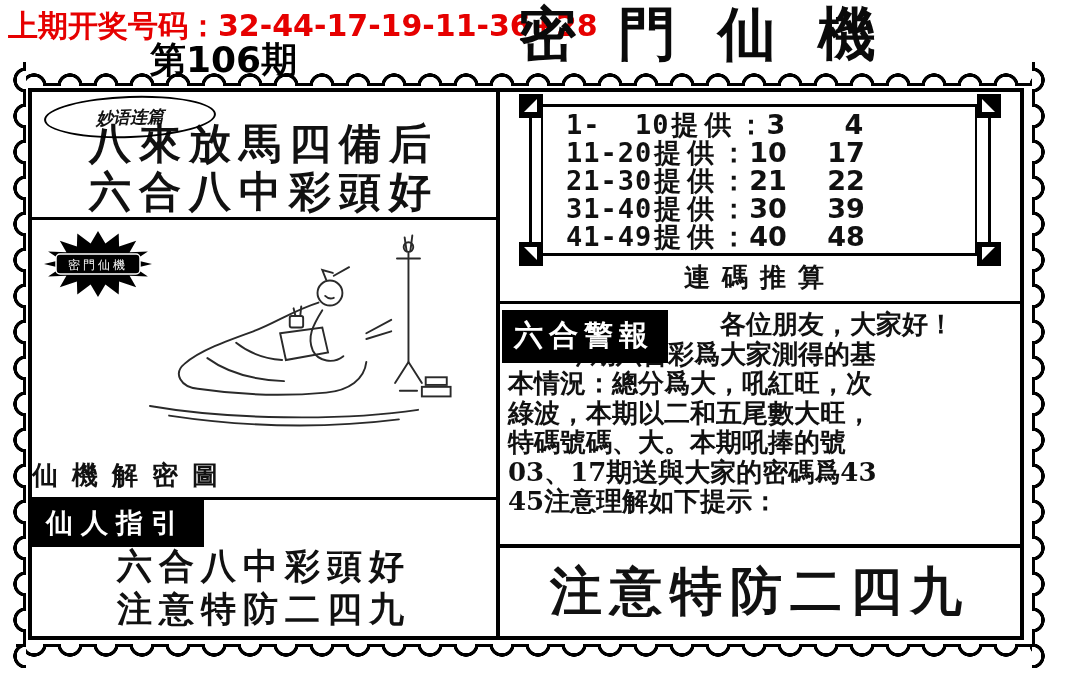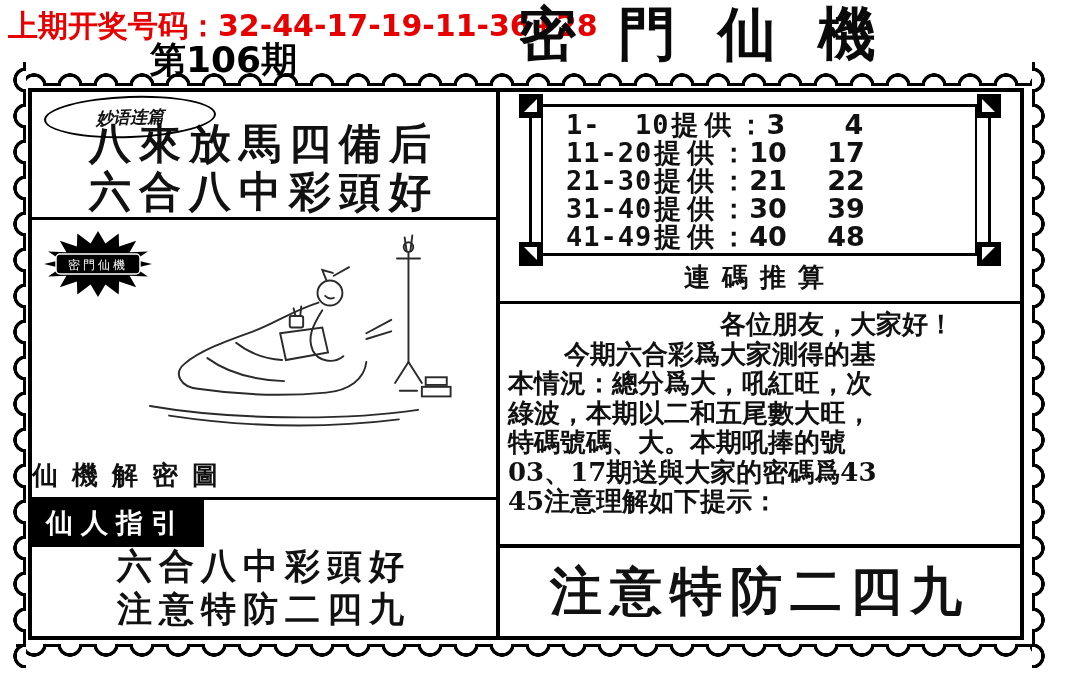--- a/index.html
+++ b/index.html
@@ -222,20 +222,21 @@
             <span class="lbl">提供</span>
             <span class="cln">：</span>
             <span class="n1">40</span>
             <span class="n2">48</span>
           </div>
         </div>
         <div class="tbl-footer">連碼推算</div>
       </div>
 
       <div class="sec-alert">
+        <div class="alert-label">六合警報</div>
         <div class="alert-text">
           <div class="l0">各位朋友，大家好！</div>
           <div class="l1">今期六合彩爲大家測得的基</div>
           <div>本情況：總分爲大，吼紅旺，次</div>
           <div>綠波，本期以二和五尾數大旺，</div>
           <div>特碼號碼、大。本期吼捧的號</div>
           <div>03、17期送與大家的密碼爲43</div>
           <div>45注意理解如下提示：</div>
         </div>
       </div>

